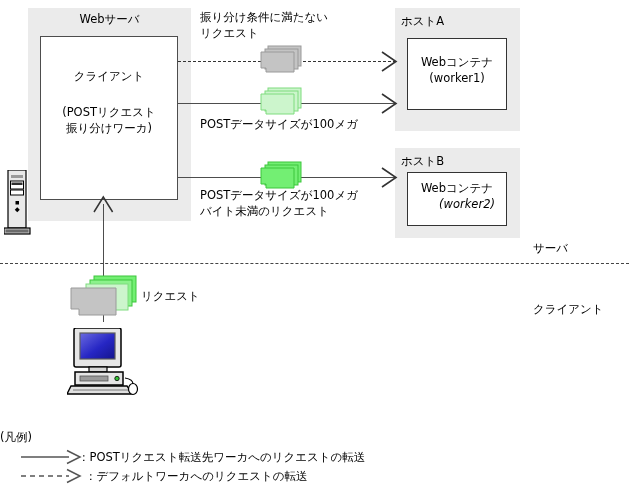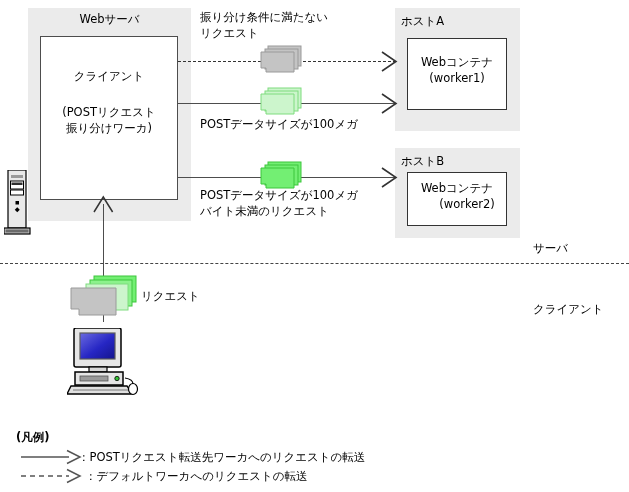--- a/index.html
+++ b/index.html
@@ -115,21 +115,21 @@
   <div class="zone" style="left:395px; top:8px; width:125px; height:123px;"></div>
   <div class="txt" style="left:401px; top:13px;">ホストA</div>
   <div class="boxwhite2" style="left:407px; top:38px; width:100px; height:72px;"></div>
   <div class="txt center" style="left:407px; top:54px; width:100px;">Webコンテナ</div>
   <div class="txt center" style="left:407px; top:70px; width:100px;text-align:center;">(worker1)</div>
 
   <div class="zone" style="left:395px; top:148px; width:125px; height:90px;"></div>
   <div class="txt" style="left:401px; top:153px;">ホストB</div>
   <div class="boxwhite2" style="left:407px; top:172px; width:100px; height:54px;"></div>
   <div class="txt center" style="left:407px; top:180px; width:100px;">Webコンテナ</div>
-  <div class="txt center" style="left:407px; top:196px; width:120px;">(worker2)</div>
+  <div class="txt center" style="left:407px; top:196px; width:120px;font-style:italic;">(worker2)</div>
 
   <div class="hdash" style="left:178px; top:61px; width:218px;"></div>
   <svg class="arrow-svg" style="left:380px; top:50px;" width="22" height="24" viewBox="0 0 22 24">
     <path d="M2,2 L16,11.5 L2,21" fill="none" stroke="#333333" stroke-width="1.6"></path>
   </svg>
   <div class="txt" style="left:200px; top:9px;">振り分け条件に満たない</div>
   <div class="txt" style="left:200px; top:25px;">リクエスト</div>
 
   <div class="packet" style="left:258px; top:45px; width:46px; height:32px;">
     <svg width="46" height="32" viewBox="0 0 46 32">
@@ -208,21 +208,21 @@
       <circle cx="50" cy="50.5" r="2.2" fill="#34c034" stroke="#000" stroke-width="0.8"></circle>
 
       <path d="M4,58 L60,58 L65,66 L0,66 Z" fill="#e0e0e0" stroke="#000" stroke-width="1.4"></path>
       <line x1="6" y1="62" x2="62" y2="62" stroke="#7a7a7a" stroke-width="1"></line>
 
       <ellipse cx="66" cy="61" rx="4.5" ry="5.5" fill="#ffffff" stroke="#000" stroke-width="1.2"></ellipse>
       <path d="M58,50 C64,51 66,54 66,56" fill="none" stroke="#000" stroke-width="1.1"></path>
     </svg>
   </div>
 
-  <div class="txt" style="left:16px; top:429px;font-weight:bold;">(凡例)</div>
+  <div class="txt" style="left:0; top:429px;">(凡例)</div>
 
   <svg class="legend-line" style="left:21px; top:449px;" width="64" height="16" viewBox="0 0 64 16">
     <line x1="0" y1="8" x2="48" y2="8" stroke="#555555" stroke-width="1.6"></line>
     <path d="M46,1.5 L59,8 L46,14.5" fill="none" stroke="#555555" stroke-width="1.5"></path>
   </svg>
   <div class="txt" style="left:78px; top:449px;">：POSTリクエスト転送先ワーカへのリクエストの転送</div>
 
   <svg class="legend-line" style="left:21px; top:468px;" width="64" height="16" viewBox="0 0 64 16">
     <line x1="0" y1="8" x2="48" y2="8" stroke="#555555" stroke-width="1.6" stroke-dasharray="5,4"></line>
     <path d="M46,1.5 L59,8 L46,14.5" fill="none" stroke="#555555" stroke-width="1.5"></path>

